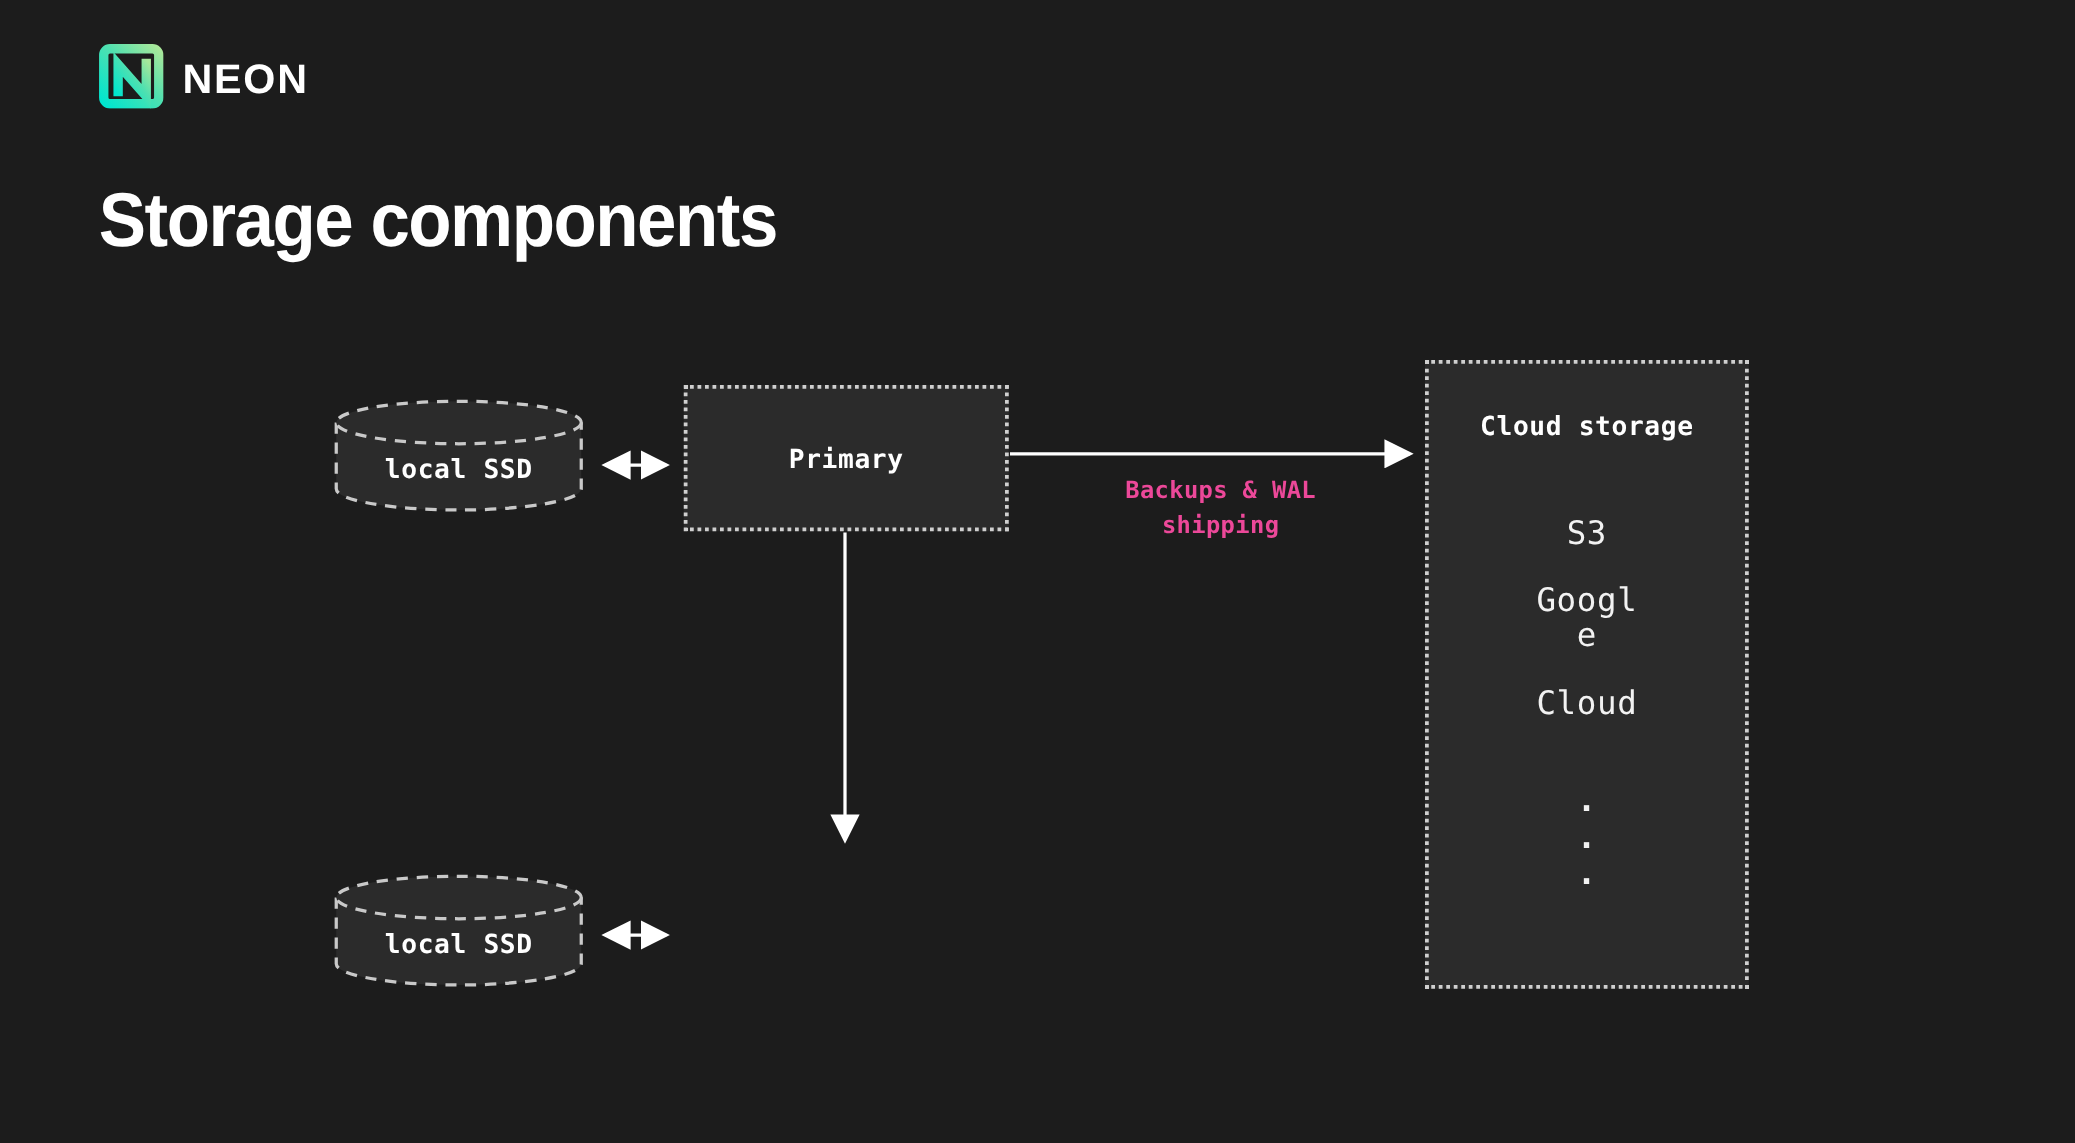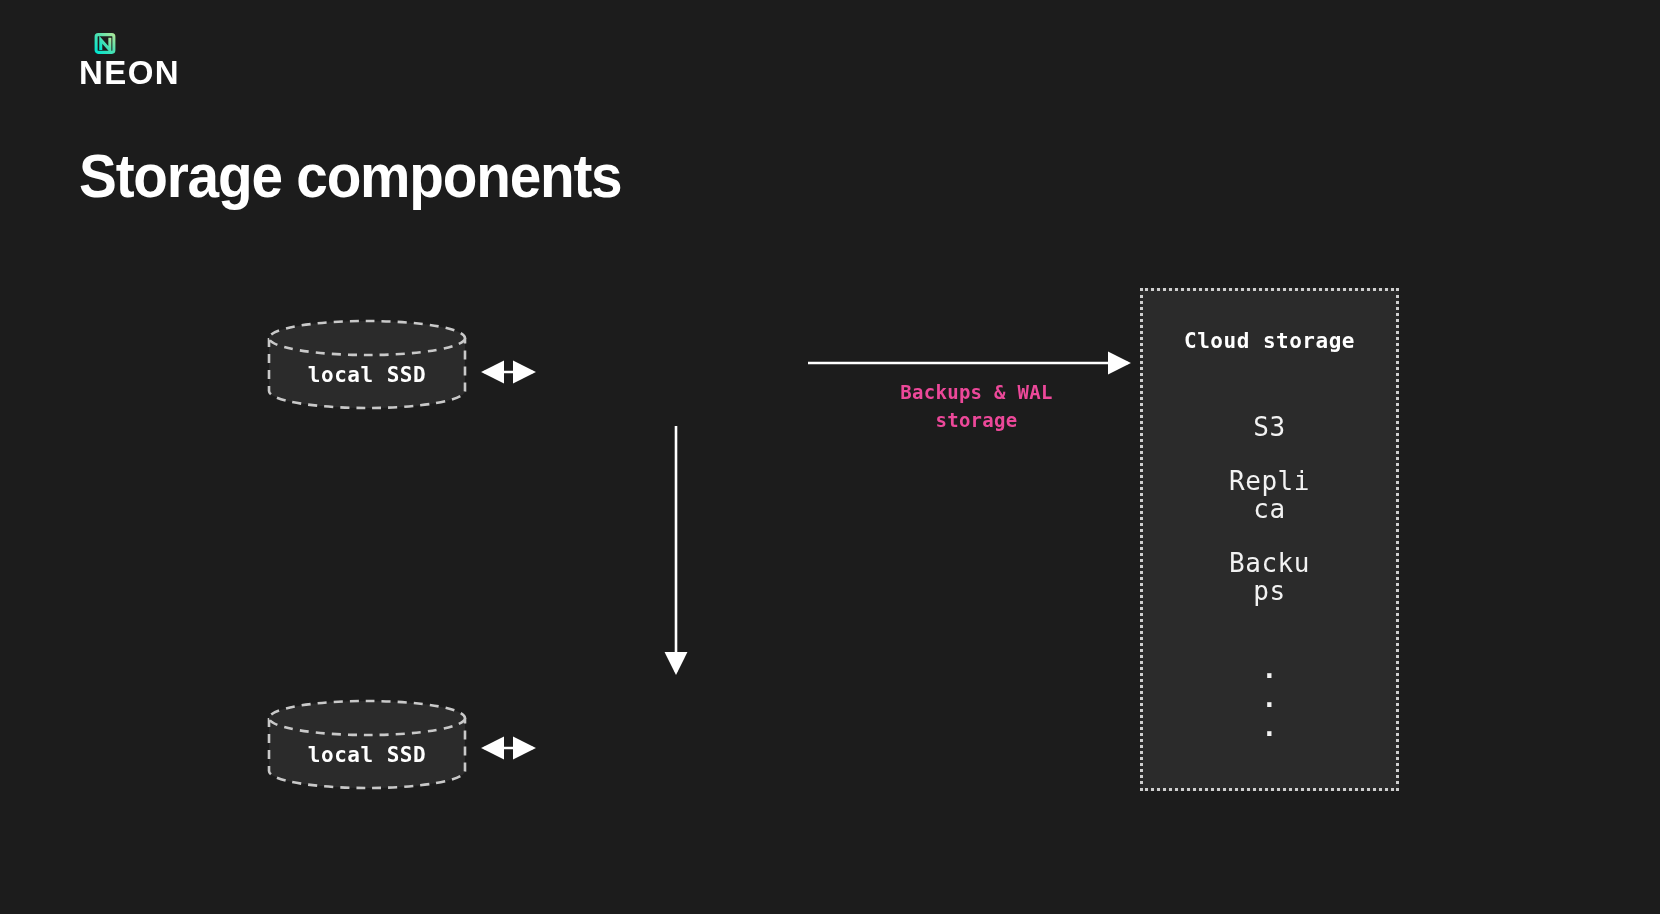--- a/index.html
+++ b/index.html
@@ -15,22 +15,23 @@
     color: #ffffff;
     position: relative;
   }
 
   
   #brand {
     position: absolute;
     left: 79px;
     top: 33px;
     display: flex;
+    align-items: center;
+    gap: 15px;
     height: 56px;
-    flex-direction: column;
   }
   #brand-mark {
     width: 52px;
     height: 52px;
     display: block;
   }
   #brand-word {
     font-family: "Liberation Sans", sans-serif;
     font-weight: bold;
     font-size: 33px;
@@ -248,34 +249,37 @@
   </div>
 
   <div class="cyl" id="cyl-bottom">
     <svg width="202" height="91" viewBox="0 0 202 91">
       <path d="M3,19 L3,72 A98,17 0 0 0 199,72 L199,19" fill="#2b2b2b" stroke="#c9c9c9" stroke-width="2.6" stroke-dasharray="9 7" stroke-linecap="butt"></path>
       <ellipse cx="101" cy="19" rx="98" ry="17" fill="#2b2b2b" stroke="#c9c9c9" stroke-width="2.6" stroke-dasharray="9 7"></ellipse>
     </svg>
     <div class="cyl-label">local SSD</div>
   </div>
 
+  <div class="node rect-node" id="node-primary">
+    <span>Primary</span>
+  </div>
 
 
   <div class="node rect-node" id="node-cloud">
     <div id="cloud-title">Cloud storage</div>
     <div class="cloud-list">
       <div class="cloud-item">S3</div>
-      <div class="cloud-item">Replica</div>
-      <div class="cloud-item">Backups</div>
+      <div class="cloud-item">Google</div>
+      <div class="cloud-item">Cloud</div>
       <div class="cloud-dots">
         <div class="cloud-dot">.</div>
         <div class="cloud-dot">.</div>
         <div class="cloud-dot">.</div>
       </div>
     </div>
   </div>
 
   <div id="label-backups">
     <div>Backups &amp; WAL</div>
-    <div>storage</div>
+    <div>shipping</div>
   </div>
 
 </div>
 
 </body></html>

